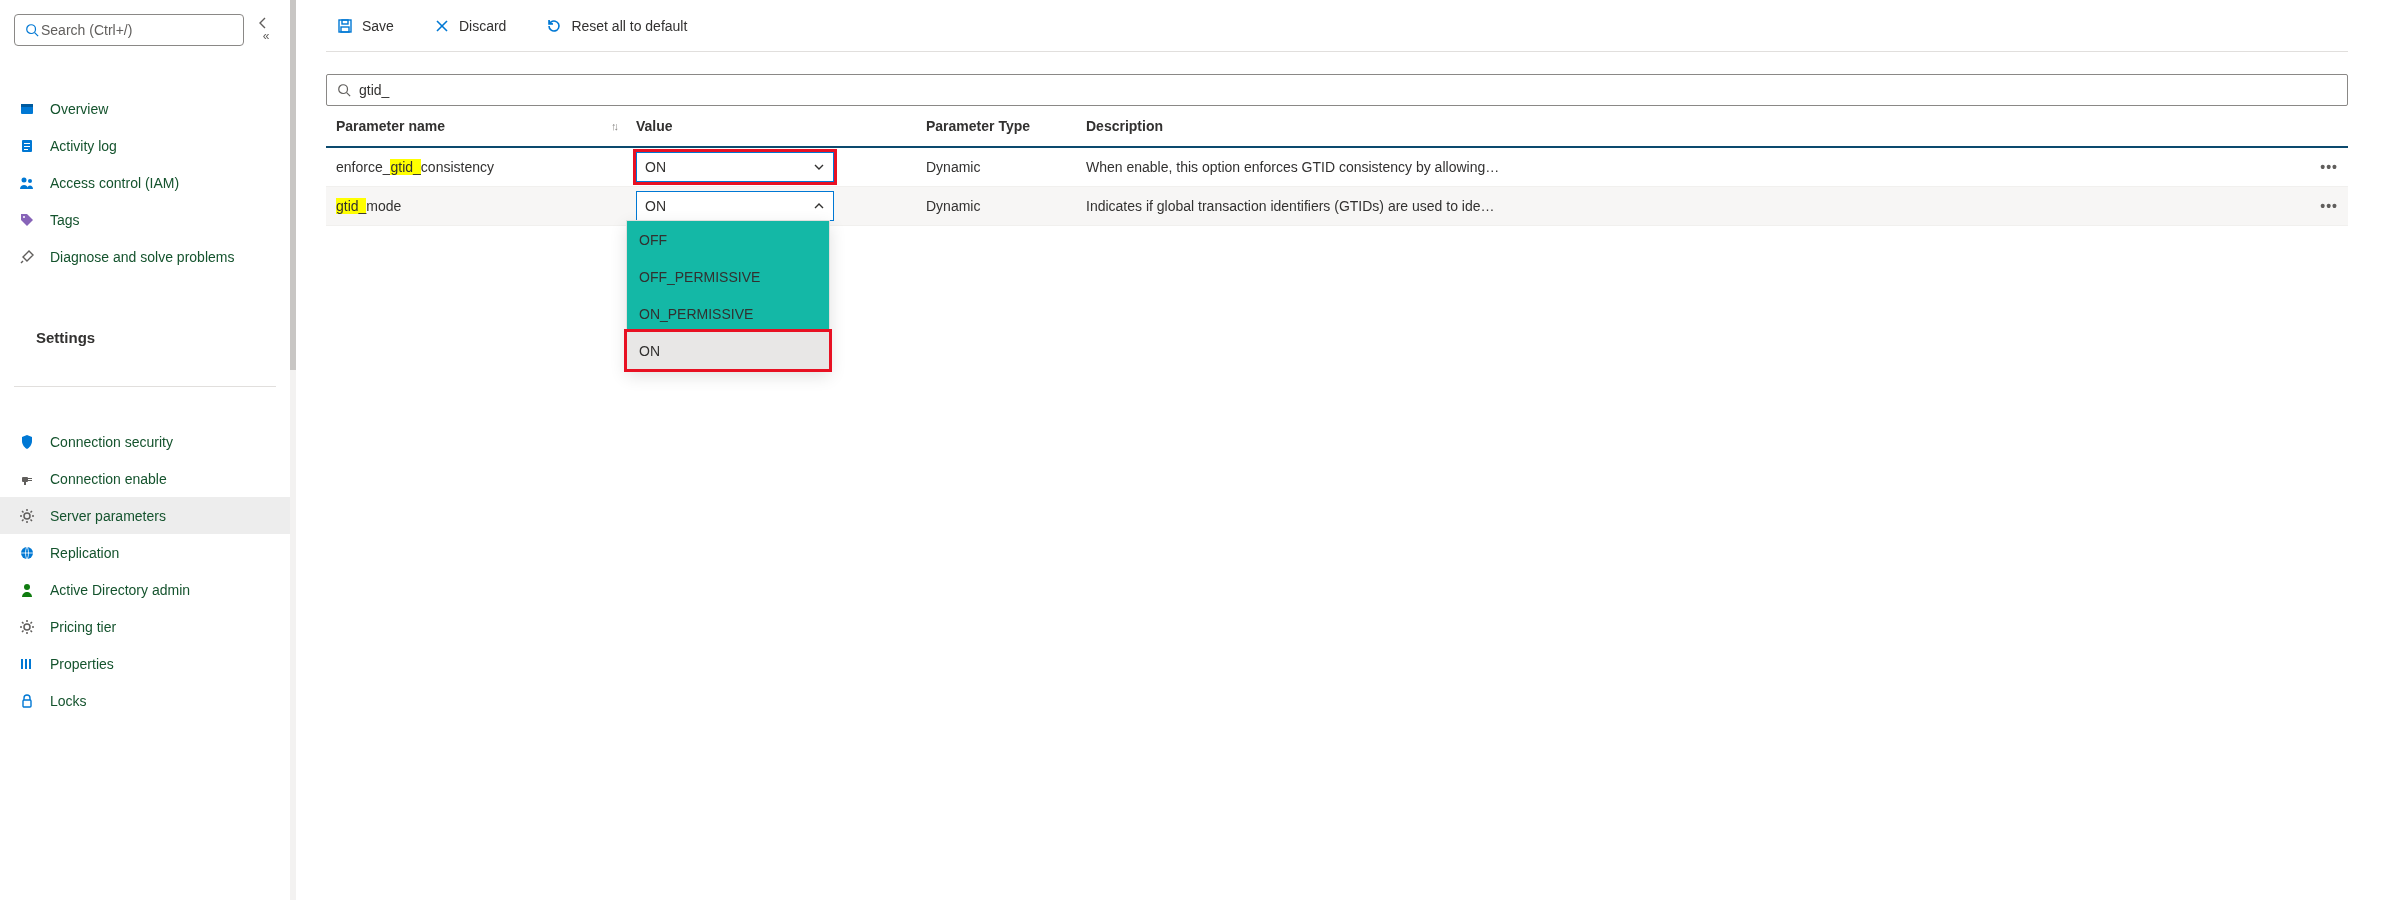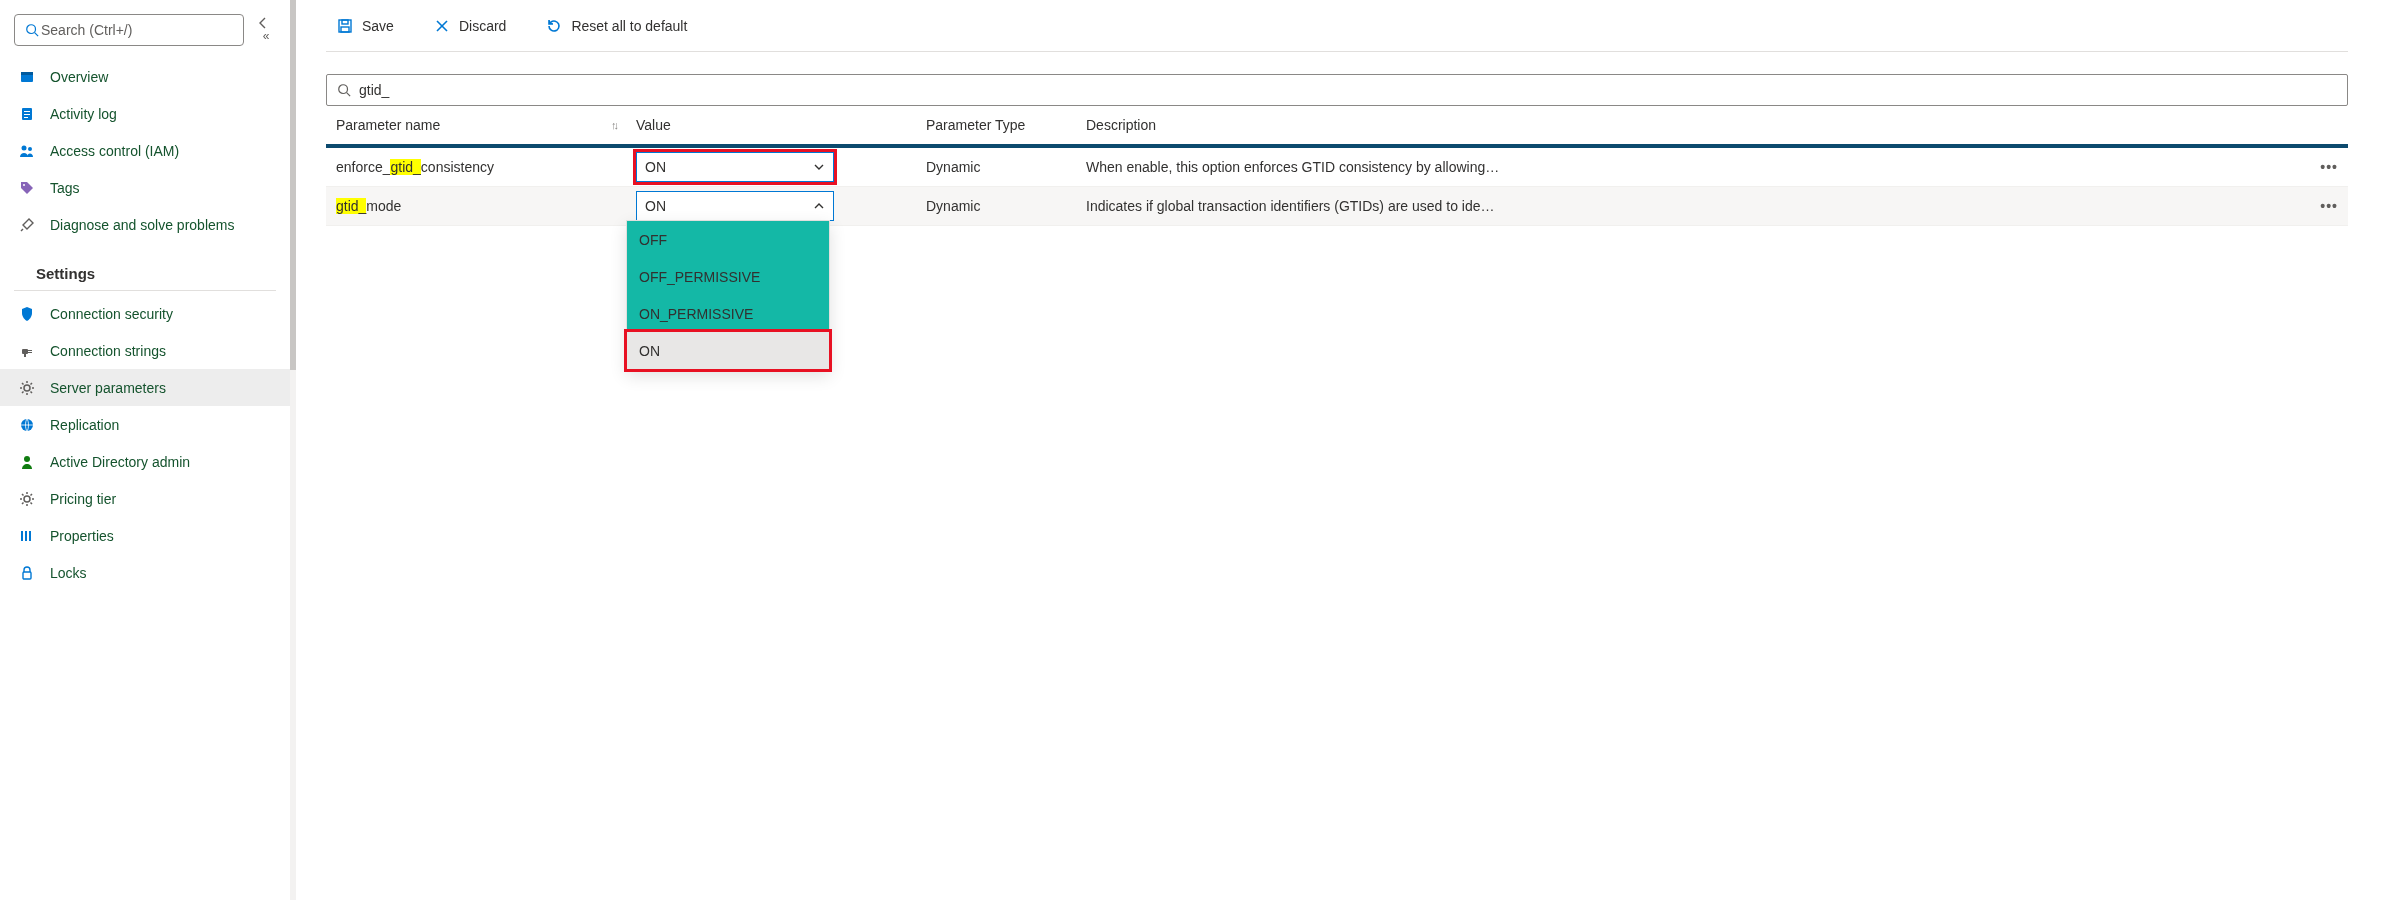--- a/index.html
+++ b/index.html
@@ -13,20 +13,21 @@
     height: 900px;
     overflow: hidden;
   }
   
   .sidebar {
     width: 290px;
     position: relative;
     display: flex;
     flex-direction: column;
     padding-top: 14px;
+    gap: 32px;
   }
   .sidebar-scroll-track {
     position: absolute;
     right: -6px;
     top: 0;
     bottom: 0;
     width: 6px;
     background: #f3f2f1;
   }
   .sidebar-scroll-thumb {
@@ -141,22 +142,22 @@
   
   .table {
     margin-top: 0;
     position: relative;
   }
   .thead {
     display: grid;
     grid-template-columns: 300px 290px 160px 1fr 40px;
     align-items: center;
     height: 42px;
-    border-bottom: 4px solid #0c4a6e;
-    font-weight: 400;
+    border-bottom: 2px solid #0c4a6e;
+    font-weight: 700;
     color: #323130;
     font-size: 14px;
   }
   .th { padding: 0 10px; display: flex; align-items: center; gap: 10px; }
   .sort-icons { color: #8a8886; font-size: 11px; letter-spacing:-3px;}
   .tr {
     display: grid;
     grid-template-columns: 300px 290px 160px 1fr 40px;
     align-items: center;
     min-height: 38px;
@@ -296,21 +297,21 @@
       </div>
       <div class="nav-item">
         <span class="nav-icon">
           <svg width="16" height="16" viewBox="0 0 16 16" fill="#605e5c">
             <rect x="3" y="6" width="6" height="5" rx="1"></rect>
             <rect x="9" y="7" width="4" height="1"></rect>
             <rect x="9" y="9" width="4" height="1"></rect>
             <rect x="5" y="11" width="2" height="3"></rect>
           </svg>
         </span>
-        <span>Connection strings</span>
+        <span>Connection enable</span>
       </div>
       <div class="nav-item active">
         <span class="nav-icon">
           <svg width="16" height="16" viewBox="0 0 16 16" fill="#605e5c">
             <circle cx="8" cy="8" r="3" fill="none" stroke="#605e5c" stroke-width="1.5"></circle>
             <path d="M8 1v2M8 13v2M1 8h2M13 8h2M3 3l1.5 1.5M11.5 11.5L13 13M13 3l-1.5 1.5M4.5 11.5L3 13" stroke="#605e5c" stroke-width="1.5"></path>
           </svg>
         </span>
         <span>Server parameters</span>
       </div>

